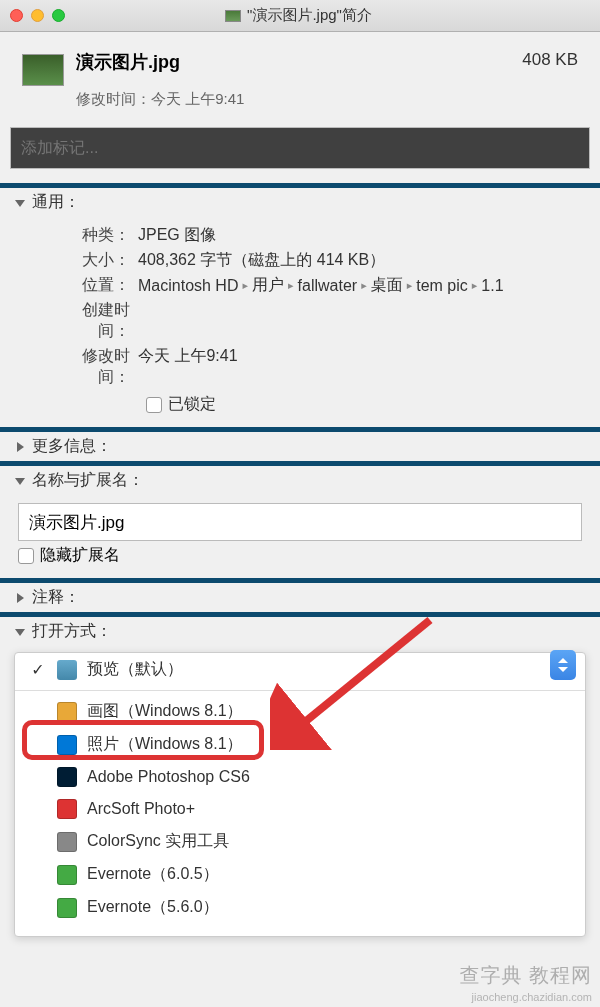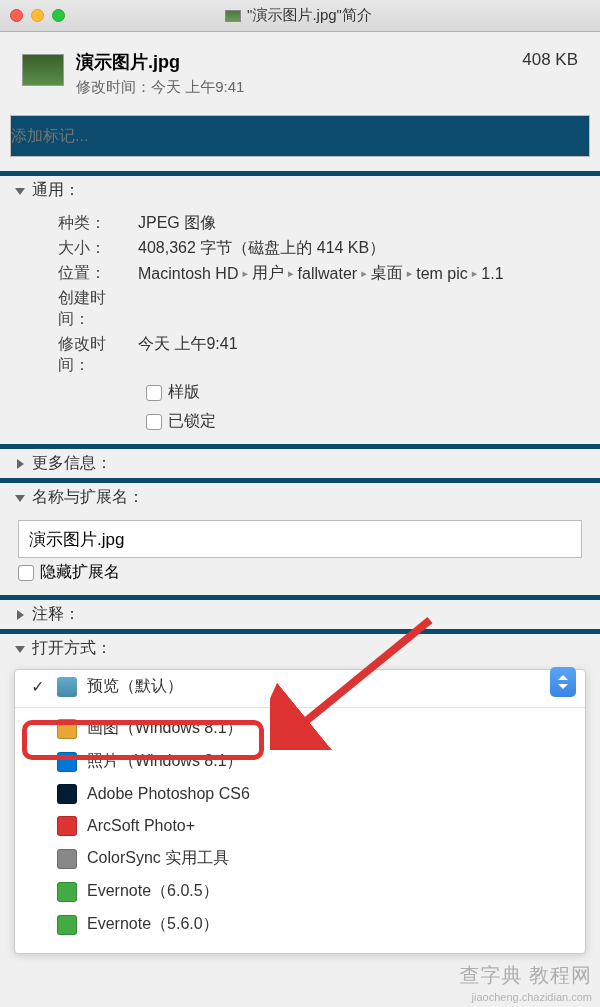--- a/index.html
+++ b/index.html
@@ -47,30 +47,30 @@
     }
     .thumb {
       width: 42px; height: 32px;
       background: linear-gradient(#3a5f2a, #5a8f4a);
       border: 1px solid #999;
       margin-right: 12px;
       margin-top: 4px;
     }
     .file-info { flex: 1; }
     .file-name { font-size: 18px; font-weight: bold; color: #000; }
-    .file-modified { font-size: 15px; color: #666; margin-top: 4px; }
+    .file-modified { font-size: 15px; color: #666; margin-top: 16px; }
     .file-size { font-size: 17px; color: #333; }
     .tags-container { padding: 4px 10px 14px 10px; }
     .tags-input {
       width: 100%;
       border: 1px solid #bbb;
-      padding: 8px 0;
+      padding: 8px 10px;
       font-size: 16px;
       color: #999;
-      background: #0c4a6e;
+      background: #404040;
       height: 42px;
     }
     .section {
       border-top: 5px solid #0c4a6e;
       padding: 2px 14px;
     }
     .section-header {
       display: flex;
       align-items: center;
       font-size: 16px;
@@ -90,21 +90,21 @@
       padding: 8px 0 6px 44px;
       font-size: 16px;
       color: #333;
     }
     .info-row {
       display: flex;
       padding: 2px 0;
     }
     .info-label {
       width: 80px;
-      text-align: left;
+      text-align: right;
       padding-right: 8px;
       color: #444;
     }
     .info-value { color: #333; }
     .breadcrumb {
       display: flex;
       flex-wrap: wrap;
       gap: 4px;
       align-items: center;
     }
@@ -279,24 +279,20 @@
     </div>
     <div class="info-row">
         <span class="info-label">创建时间：</span>
       </div>
     <div class="info-row">
         <span class="info-label">修改时间：</span>
         <span class="info-value">今天 上午9:41</span>
       </div>
     <div class="checkbox-row">
       <span class="checkbox"></span>
-      <span>样版</span>
-    </div>
-    <div class="checkbox-row">
-      <span class="checkbox"></span>
       <span>已锁定</span>
     </div>
   </div>
 </div>
 
 <div class="section">
   <div class="section-header">
     <span class="disclosure">
       <svg width="10" height="10" viewBox="0 0 10 10">
           <polygon points="2,0 2,10 9,5"></polygon>

